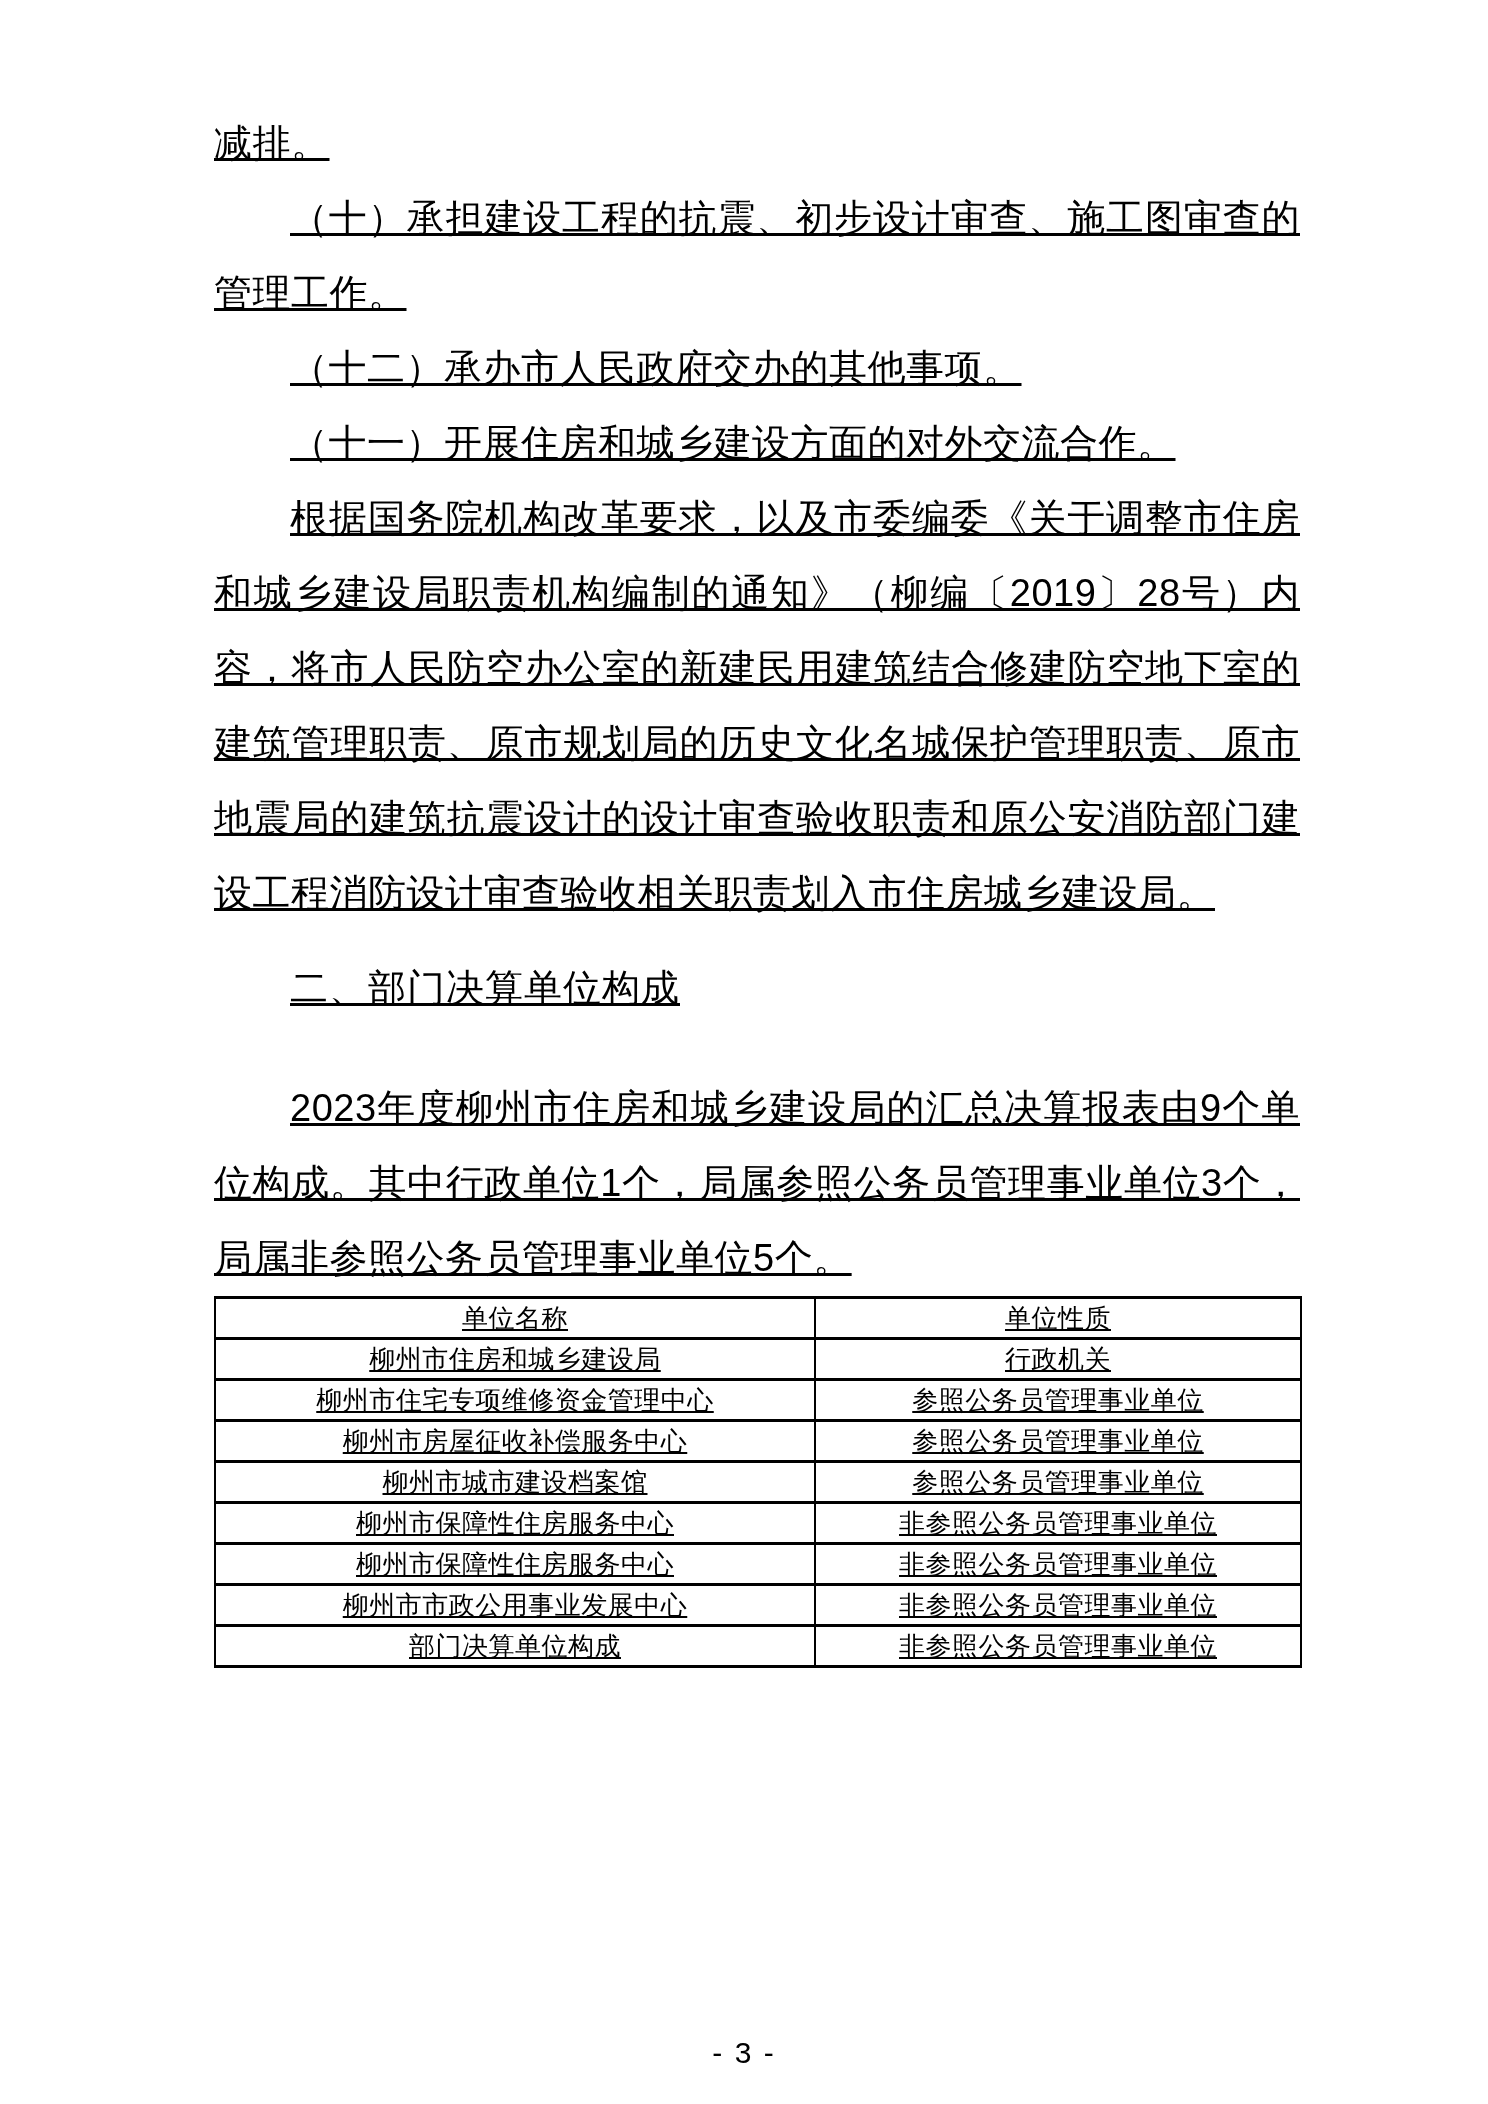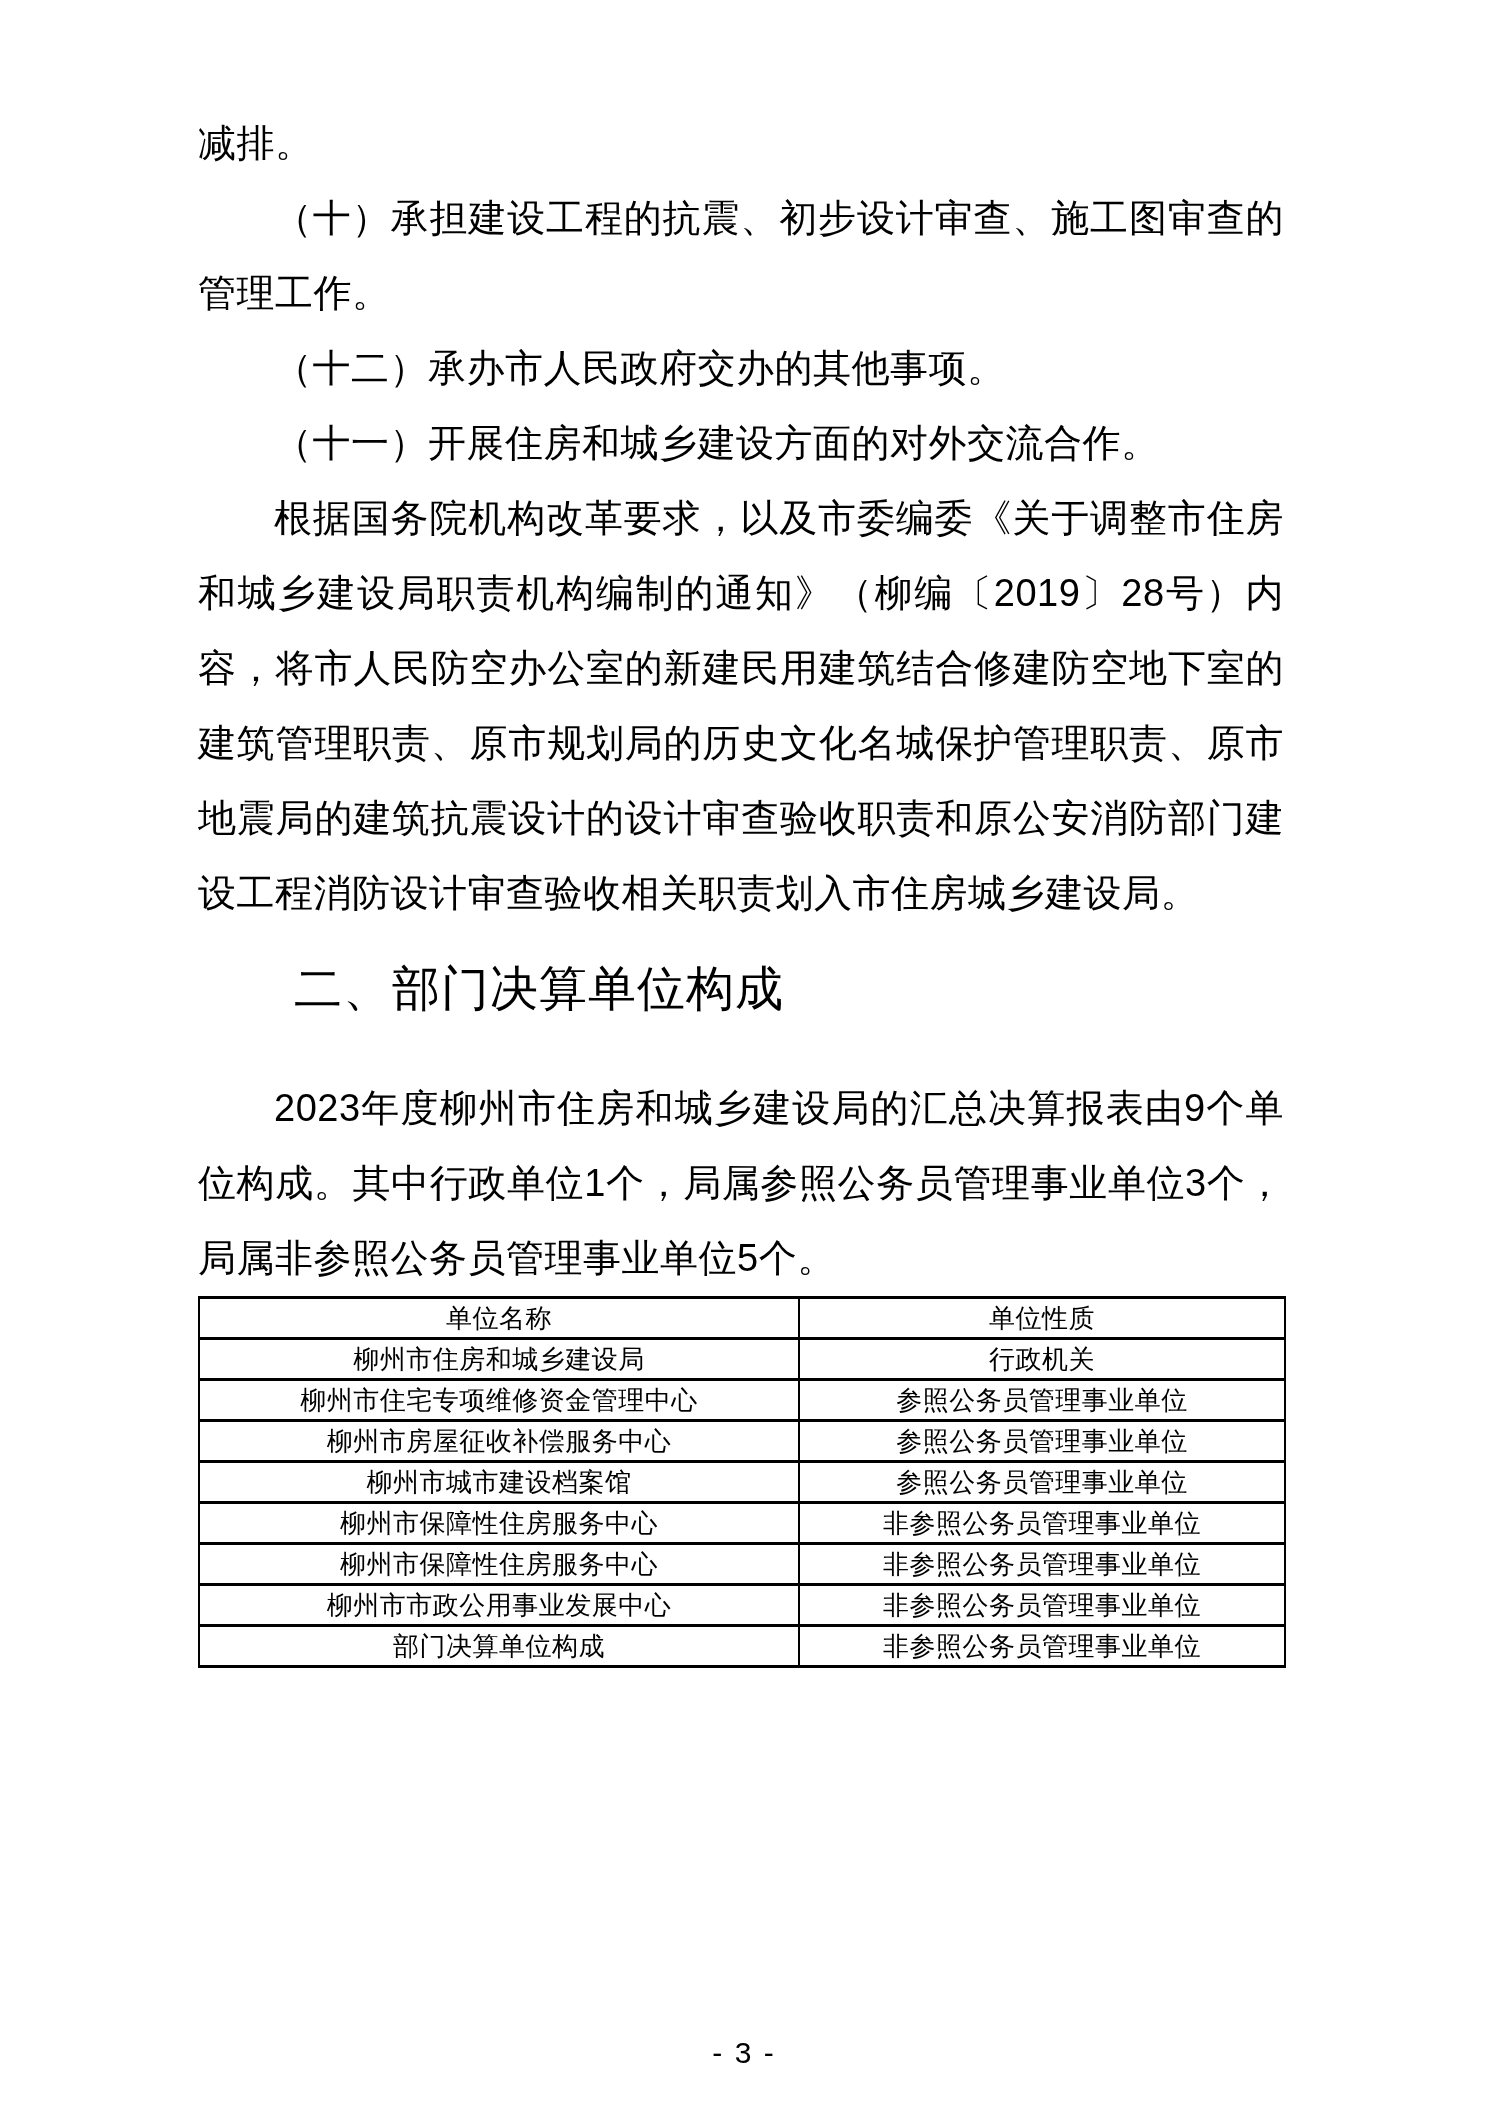--- a/index.html
+++ b/index.html
@@ -12,37 +12,38 @@
     width: 1488px;
     height: 2104px;
     margin: 0 auto;
     background: #ffffff;
     color: #000000;
     font-family: "Liberation Sans", sans-serif;
     overflow: hidden;
   }
   .content {
     position: absolute;
-    left: 198px;
+    left: 214px;
     top: 106px;
     width: 1086px;
+    text-decoration: underline;
   }
   .body-text {
     margin: 0;
     font-size: 38px;
     line-height: 75px;
     text-align: justify;
     letter-spacing: 0.5px;
   }
   .indent {
     text-indent: 2em;
   }
   .section-heading {
     margin: 20px 0 45px 0;
-    font-size: 48px;
+    font-size: 38px;
     line-height: 75px;
     font-weight: normal;
     text-indent: 2em;
     letter-spacing: 1px;
   }
   table.units-table {
     border-collapse: collapse;
     table-layout: fixed;
     width: 1086px;
     margin-top: 0;

